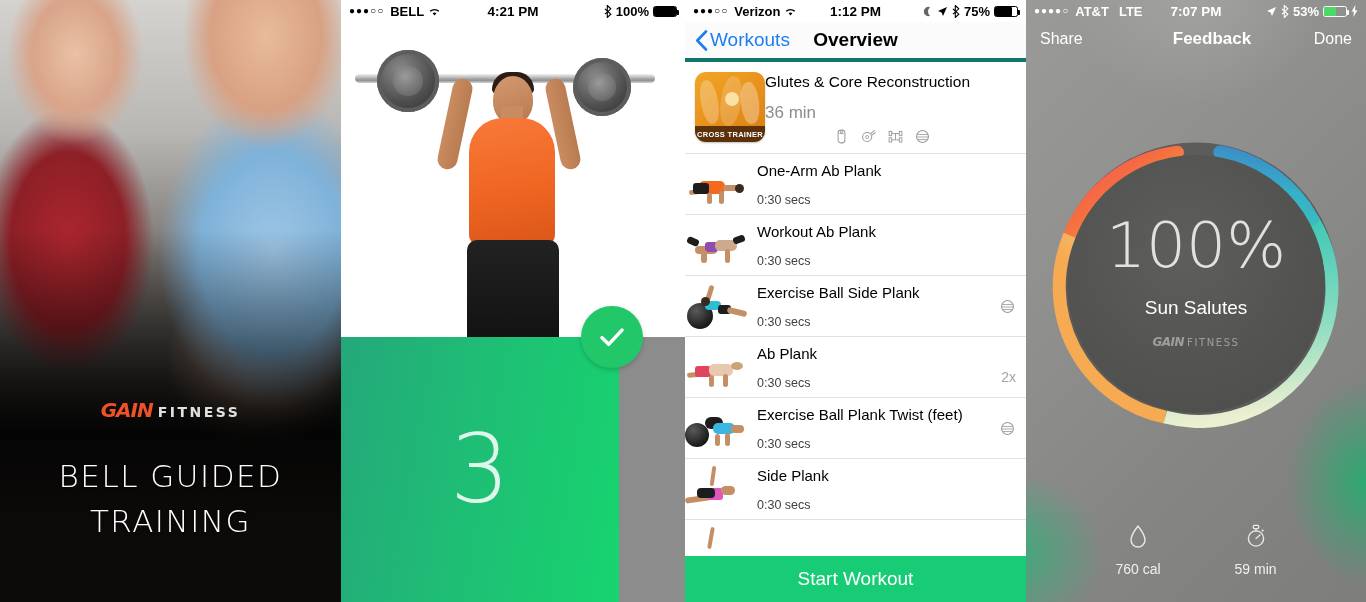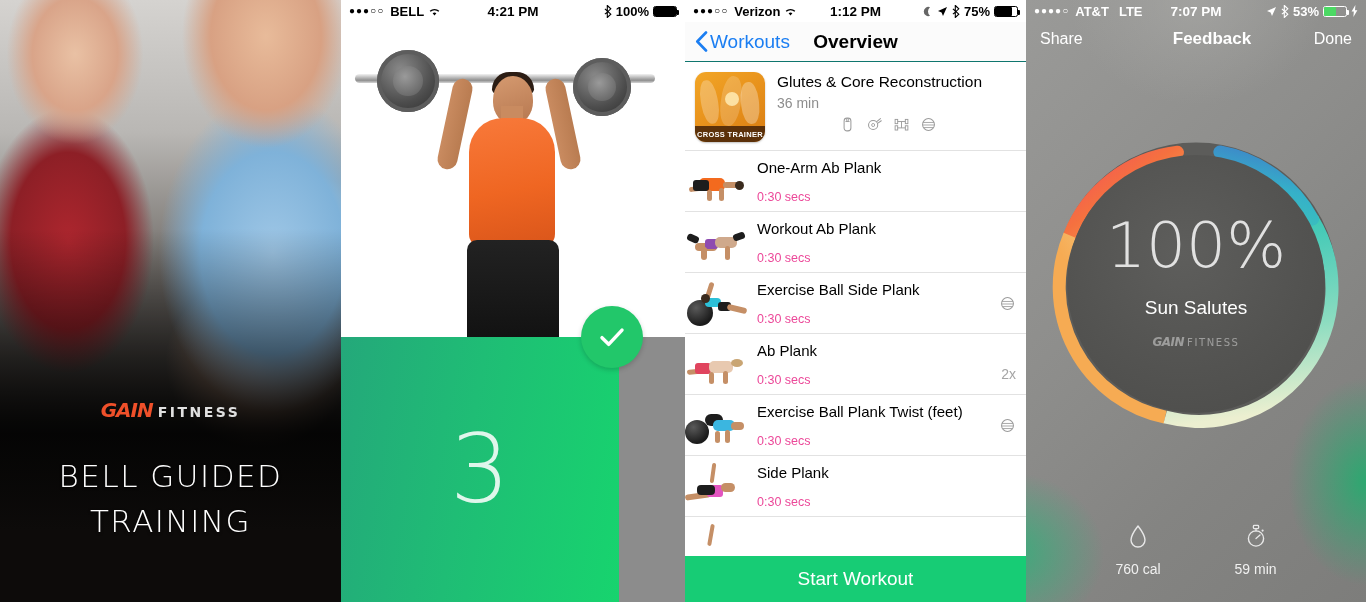--- a/index.html
+++ b/index.html
@@ -83,53 +83,53 @@
     font-family:"DejaVu Sans", sans-serif; }
   .s2-check { position:absolute; right:42px; top:306px; width:62px; height:62px; border-radius:50%;
     background:#22c76a; box-shadow:0 2px 5px rgba(0,0,0,.18);
     display:flex; align-items:center; justify-content:center; }
   .s2-check svg { width:32px; height:32px; }
 
   
   .screen3 { width:341px; height:602px; position:relative; background:#fff;
     display:flex; flex-direction:column; color:#000; overflow:hidden; }
   .navbar { height:40px; display:flex; align-items:center; padding:0 10px;
-    border-bottom:1px solid #0f766e; background:#fbfbfb; position:relative; flex:0 0 auto; }
+    border-bottom:4px solid #0f766e; background:#fbfbfb; position:relative; flex:0 0 auto; }
   .nav-back { display:flex; align-items:center; color:#1b7ef2; font-size:19px; gap:2px; cursor:pointer; }
   .nav-back svg { width:13px; height:21px; }
   .nav-title { position:absolute; left:0; right:0; text-align:center; font-size:19px;
     font-weight:bold; pointer-events:none; }
   .list { flex:1 1 auto; overflow:hidden; position:relative; }
   .wk-head { display:flex; padding:10px 10px 8px; border-bottom:1px solid #e2e2e2; align-items:flex-start; }
   .wk-thumb { width:70px; height:70px; border-radius:11px; flex:0 0 auto; position:relative;
     overflow:hidden; background:linear-gradient(145deg,#f2a627 0%,#e8921c 48%,#d87c12 100%);
     box-shadow:0 1px 2px rgba(0,0,0,.25); }
   .wk-thumb .fig { position:absolute; border-radius:45%; background:rgba(255,255,255,.26); }
   .wk-thumb .f1 { left:6px; top:8px; width:17px; height:44px; transform:rotate(-10deg); }
   .wk-thumb .f2 { left:26px; top:4px; width:20px; height:50px; transform:rotate(8deg);
     background:rgba(255,255,255,.18); }
   .wk-thumb .f3 { left:46px; top:10px; width:18px; height:42px; transform:rotate(-6deg);
     background:rgba(255,255,255,.3); }
   .wk-thumb .dot { position:absolute; left:30px; top:20px; width:14px; height:14px; border-radius:50%;
     background:rgba(255,235,180,.85); }
   .wk-thumb .tag { position:absolute; left:0; right:0; bottom:0; height:16px;
     background:rgba(70,35,8,.86); color:#fff; font-size:7.5px; font-weight:bold;
     letter-spacing:.3px; display:flex; align-items:center; justify-content:center; }
-  .wk-info { padding-left:12px; flex:1 1 auto; min-width:0; }
+  .wk-info { flex:1 1 auto; min-width:0; }
   .wk-name { font-size:15.5px; line-height:1.25; }
-  .wk-dur { font-size:14px; color:#8d8d8d; margin-top:4px; }
+  .wk-dur { font-size:17px; color:#8d8d8d; margin-top:12px; }
   .wk-eq { display:flex; gap:10px; margin-top:5px; justify-content:center; padding-right:18px; }
   .wk-eq svg { width:17px; height:17px; }
 
   .row { display:flex; align-items:center; height:61px; border-bottom:1px solid #e2e2e2;
     padding:0 10px 0 0; position:relative; }
   .row-thumb { width:68px; height:50px; flex:0 0 auto; position:relative; overflow:hidden; }
   .row-info { flex:1 1 auto; min-width:0; padding-left:4px; }
   .row-name { font-size:15px; line-height:1.2; white-space:nowrap; }
-  .row-dur { font-size:12.5px; color:#ec4899; margin-top:13px; }
+  .row-dur { font-size:12.5px; color:#404040; margin-top:13px; }
   .row-right { margin-left:auto; display:flex; align-items:center; padding-left:6px; }
   .row-right svg { width:17px; height:17px; }
   .reps { font-size:14px; color:#a5a5a5;margin-top:19px; }
   .start-btn { position:absolute; left:0; right:0; bottom:0; height:46px; background:#17cc75;
     color:#fff; font-size:19px; display:flex; align-items:center; justify-content:center;
     cursor:pointer; }
   .limb { position:absolute; background:#c58f66; border-radius:3px; }
   .top  { position:absolute; border-radius:4px; }
   .shortsm { position:absolute; background:#1d1d1d; border-radius:3px; }
   .ball { position:absolute; border-radius:50%;

